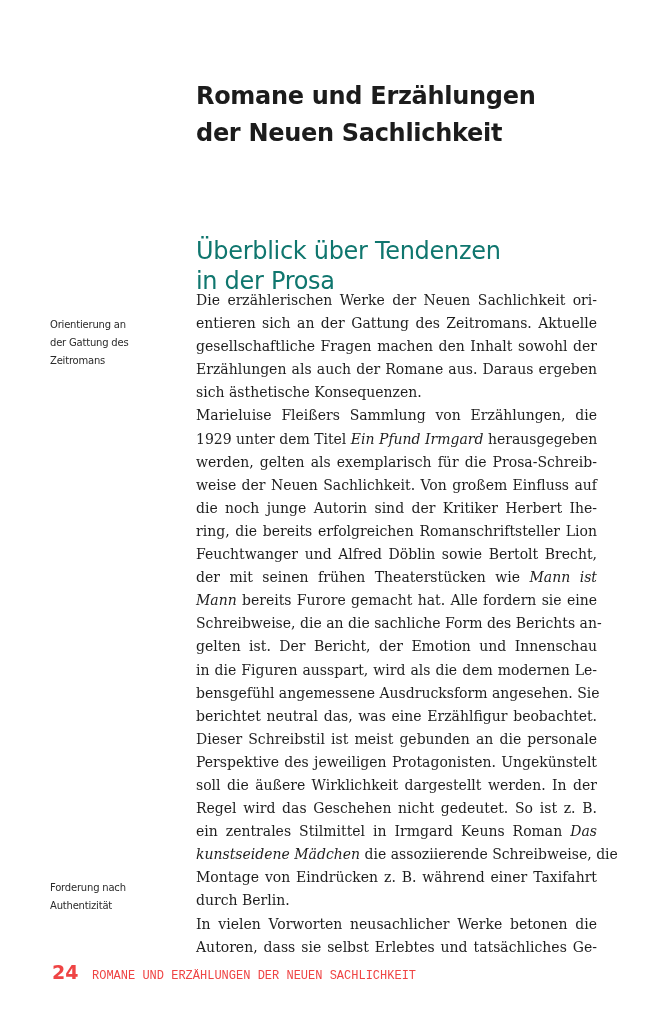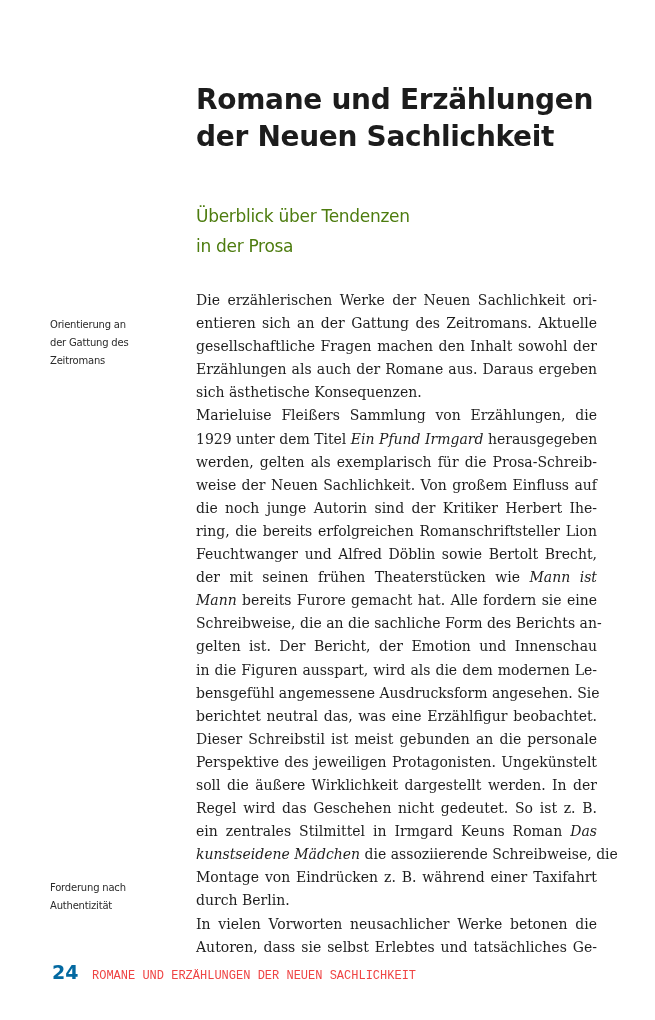--- a/index.html
+++ b/index.html
@@ -14,35 +14,35 @@
       overflow: hidden;
       color: #1e1e1e;
     }
     .page-title {
       position: absolute;
       left: 196px;
       top: 62px;
       width: 420px;
       font-family: "DejaVu Sans", sans-serif;
       font-weight: bold;
-      font-size: 28px;
+      font-size: 24px;
       line-height: 37px;
       color: #1c1c1c;
       letter-spacing: -0.3px;
     }
     .section-title {
       position: absolute;
       left: 196px;
-      top: 187px;
+      top: 216px;
       width: 420px;
       font-family: "DejaVu Sans", sans-serif;
       font-weight: normal;
-      font-size: 17px;
+      font-size: 24px;
       line-height: 30px;
-      color: #4d7c0f;
+      color: #0f766e;
       letter-spacing: -0.3px;
     }
     .margin-note {
       position: absolute;
       left: 50px;
       width: 130px;
       font-family: "DejaVu Sans", sans-serif;
       font-size: 10px;
       line-height: 18px;
       color: #2a2a2a;
@@ -77,21 +77,21 @@
       position: absolute;
       left: 52px;
       top: 961px;
       font-family: "DejaVu Sans", sans-serif;
       display: flex;
       align-items: baseline;
     }
     .page-number {
       font-weight: bold;
       font-size: 19px;
-      color: #0369a1;
+      color: #ef4444;
       width: 40px;
     }
     .running-head {
       font-size: 12px;
       color: #ef4444;
       letter-spacing: 0px;
       font-family: Liberation Mono, monospace;
     }
   </style>
 </head>

